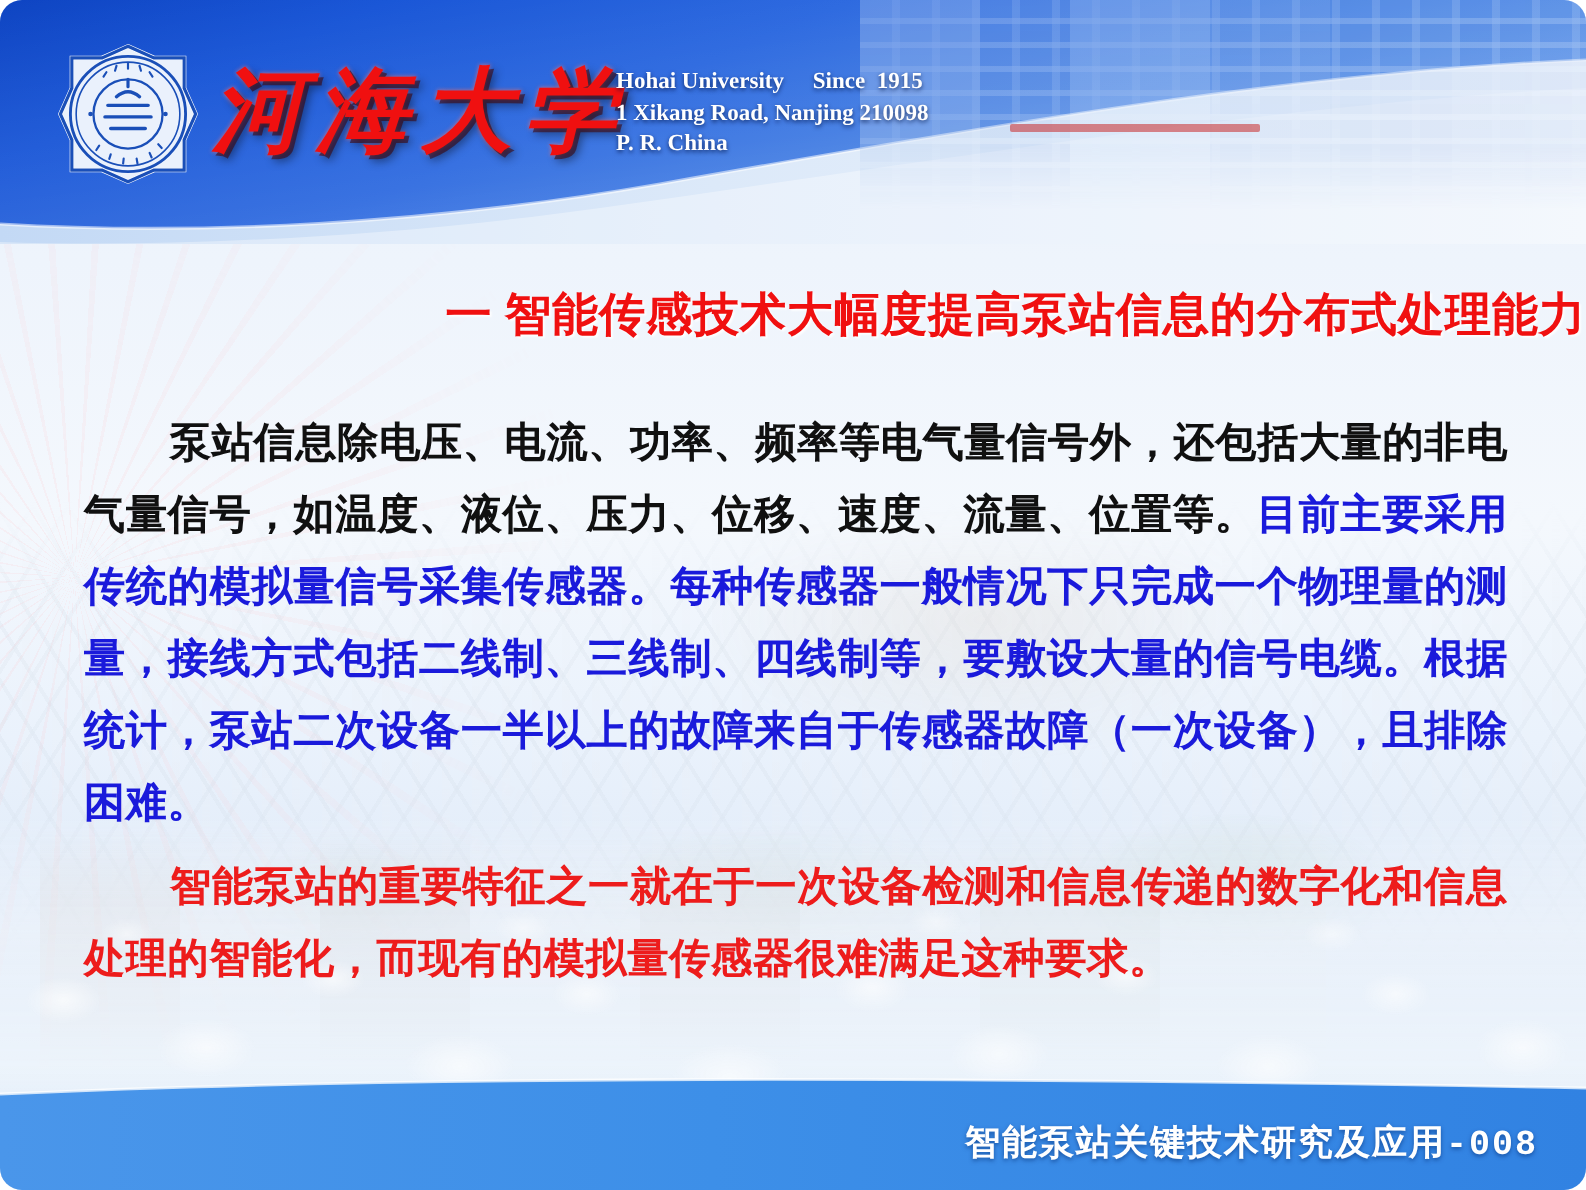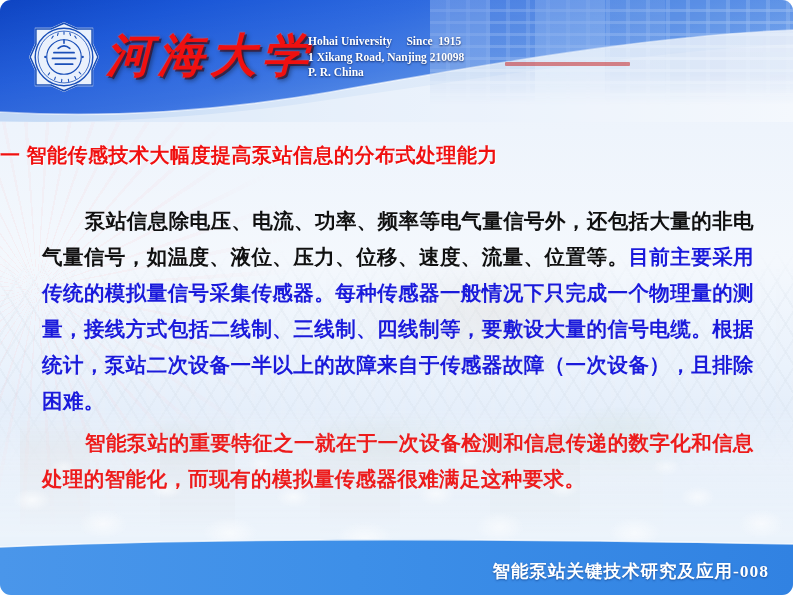--- a/index.html
+++ b/index.html
@@ -217,23 +217,23 @@
     text-shadow: 0 1px 2px rgba(0,20,70,.75);
     white-space: pre;
   }
 
   
   .title {
     position: absolute;
     left: 0;
     right: 0;
     top: 142px;
-    text-align: left;
-    font-family: Liberation Sans, sans-serif;
-    font-size: 20px;
+    text-align: right;
+    font-family: Liberation Serif, serif;
+    font-size: 23px;
     font-weight: bold;
     color: #F01010;
     letter-spacing: .5px;
     text-shadow: 1px 1px 1px rgba(255,255,255,.85);
   }
 
   .para {
     position: absolute;
     font-family: "DejaVu Serif", serif;
     font-size: 20.5px;
@@ -259,21 +259,21 @@
     font-weight: bold;
   }
   .indent { display: inline-block; width: 2.1em; }
 
   
   .footer-band { position: absolute; left: 0; bottom: 0; width: 793px; height: 58px; }
   .footer-text {
     position: absolute;
     right: 24px;
     bottom: 12px;
-    font-family: Liberation Serif, serif;
+    font-family: Liberation Mono, monospace;
     font-size: 17.5px;
     font-weight: bold;
     letter-spacing: 1px;
     color: #ffffff;
     text-shadow: 0 1px 2px rgba(0,40,110,.55);
     white-space: nowrap;
   }
 </style>
 </head>
 <body>

